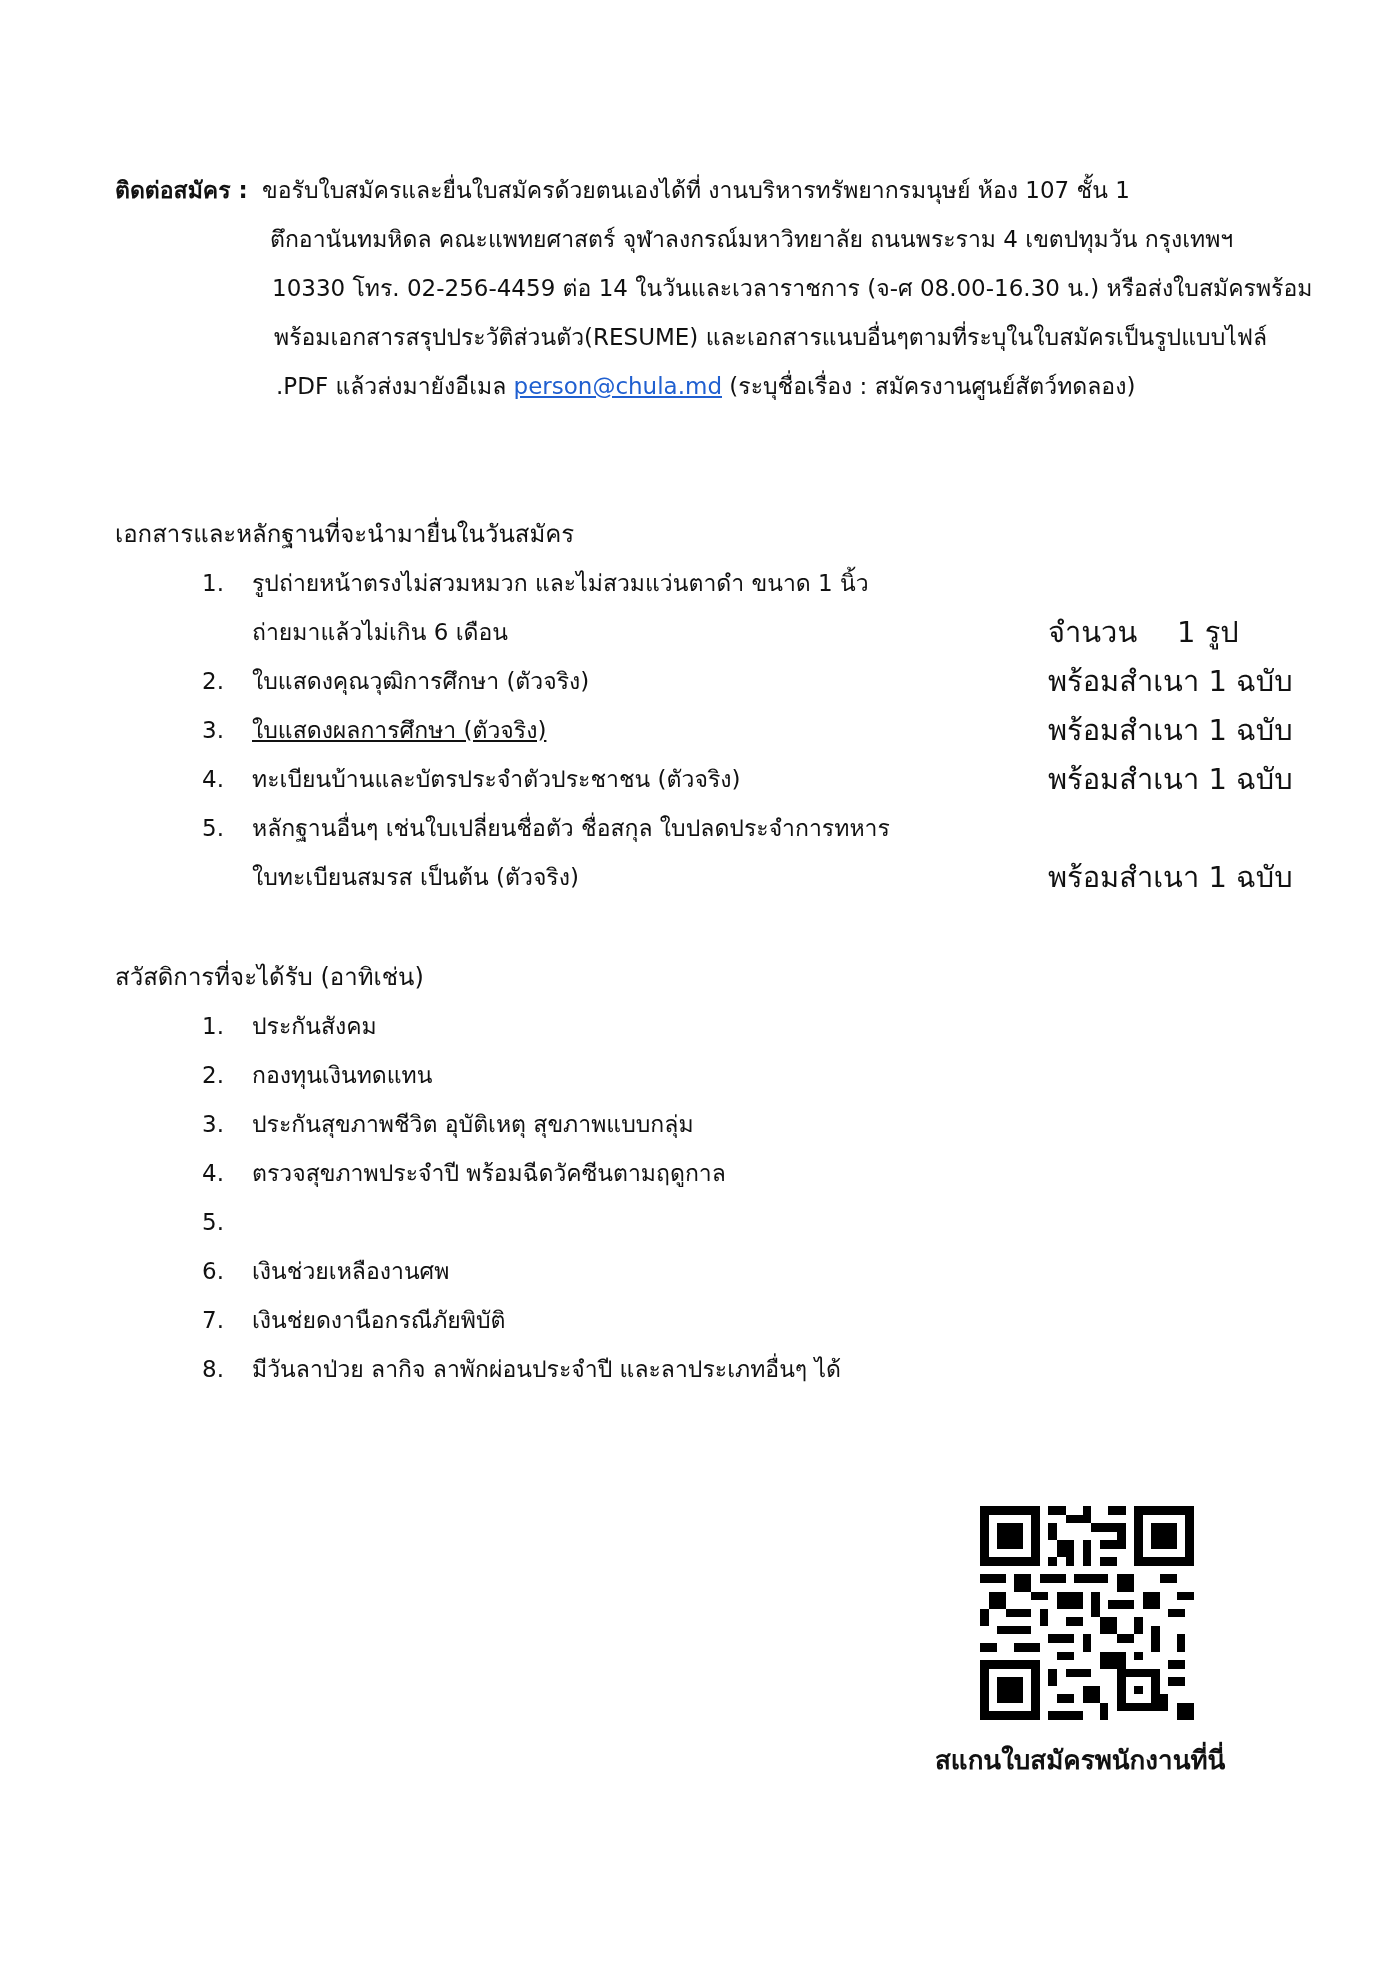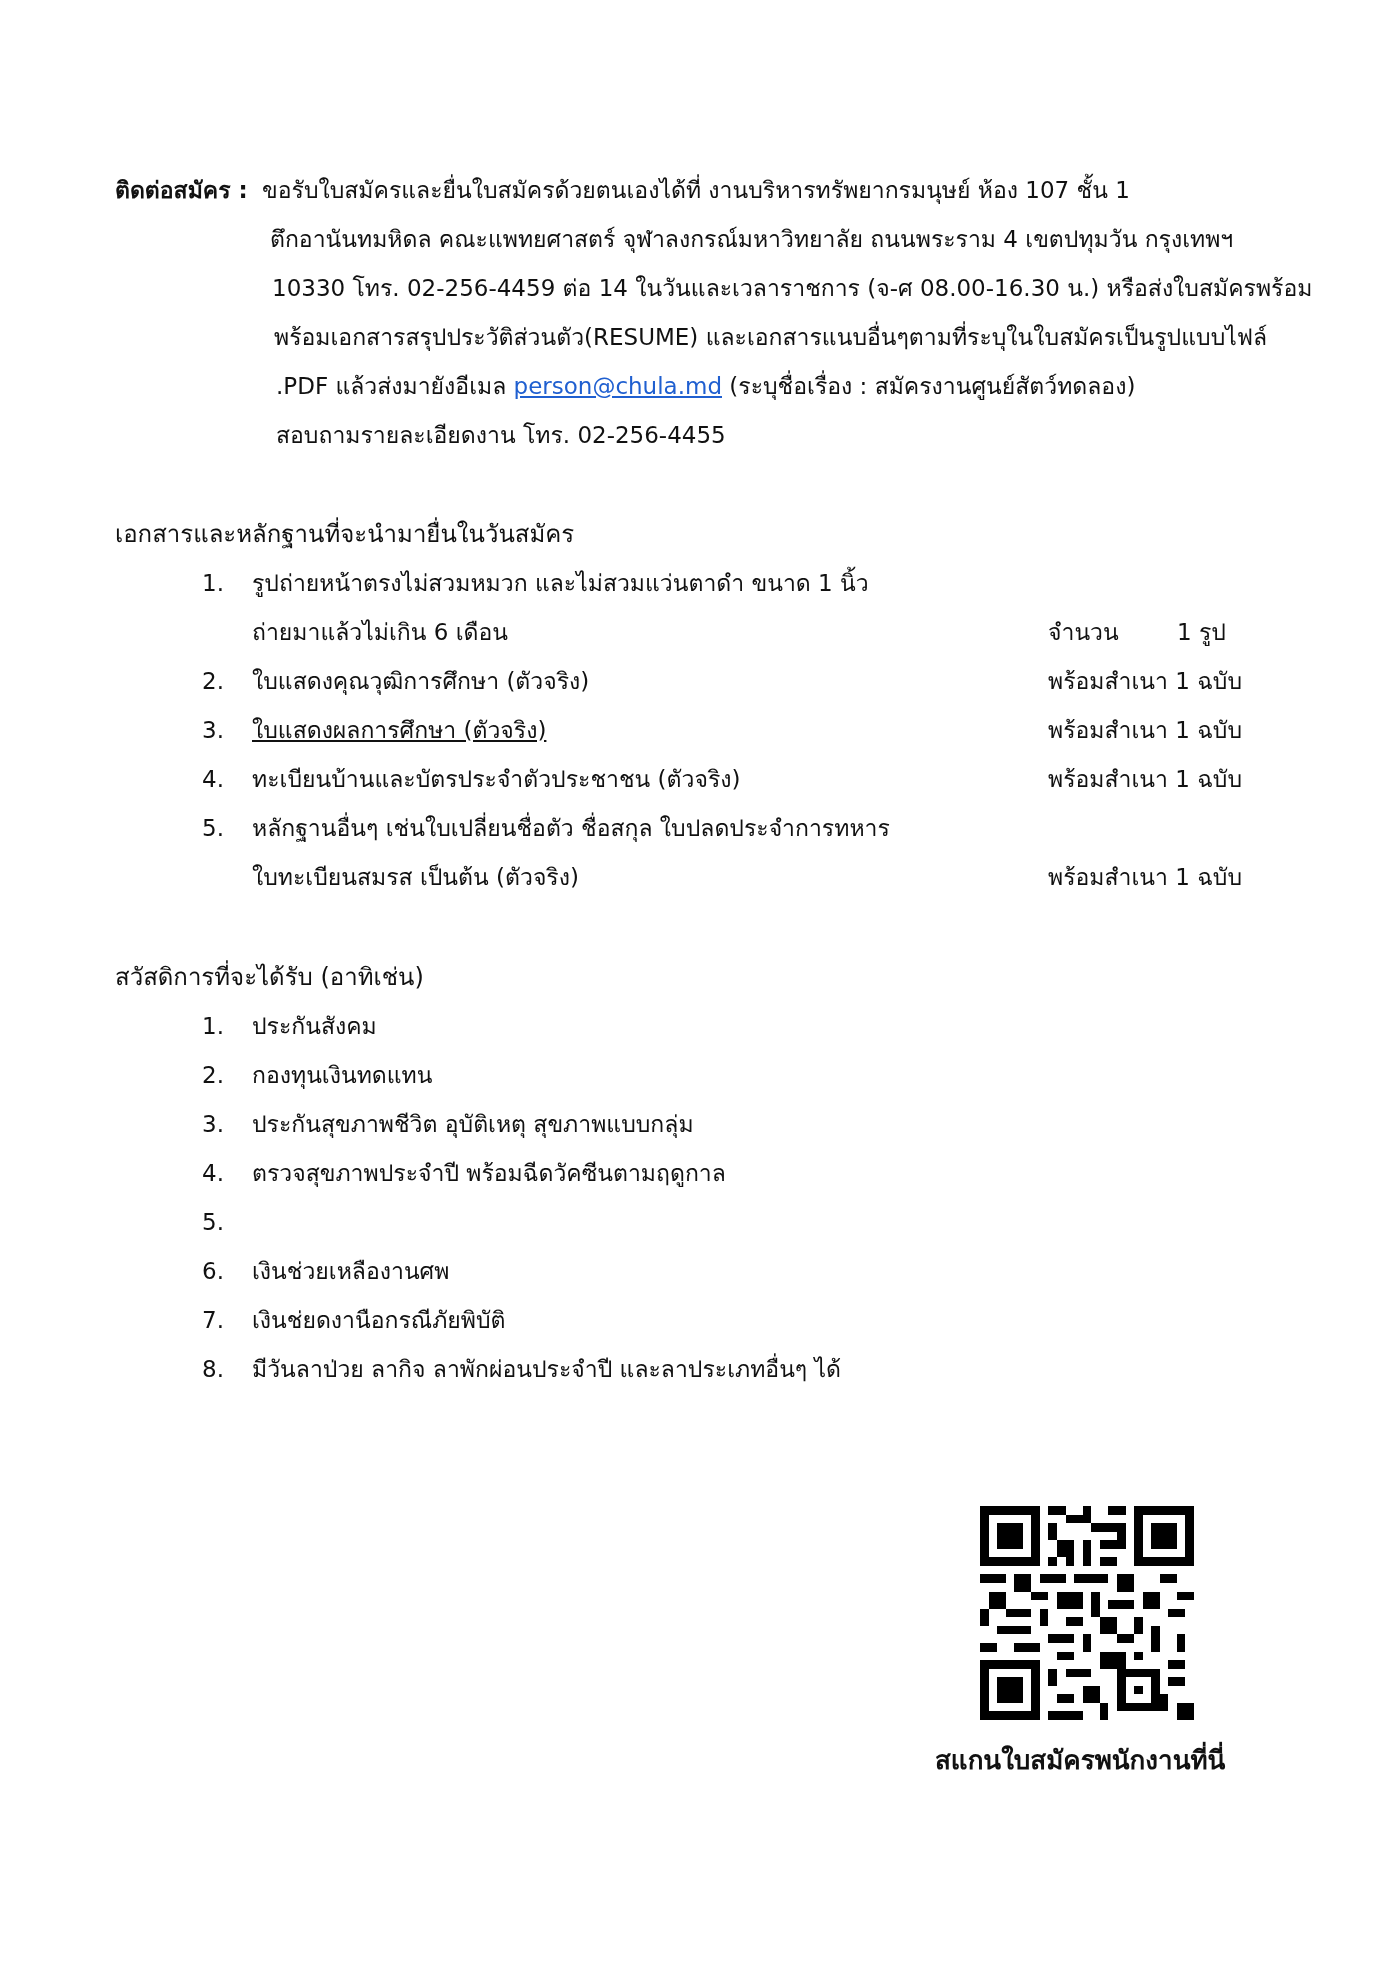--- a/index.html
+++ b/index.html
@@ -6,39 +6,38 @@
   body {
     width: 1400px; height: 1980px; position: relative; overflow: hidden;
     font-family: "DejaVu Sans", "Liberation Sans", sans-serif;
     color: #111111;
   }
   .page { position: absolute; left: 0; top: 0; width: 1400px; height: 1634px; border-radius: 19px; }
   .line { position: absolute; font-size: 23px; line-height: 34px; white-space: nowrap; }
   .bold { font-weight: bold; }
   .heading { position: absolute; font-size: 24px; font-weight: normal; line-height: 34px; white-space: nowrap; }
   .num { position: absolute; font-size: 23px; line-height: 34px; }
-  .right { position: absolute; font-size: 23px; line-height: 34px; white-space: nowrap; }
+  .right { position: absolute; font-size: 29px; line-height: 34px; white-space: nowrap; }
   a.email { color: #1f5fd0; text-decoration: underline; }
   .qr { position: absolute; left: 980px; top: 1506px; width: 214px; height: 214px; }
   .qr-caption { position: absolute; left: 935px; top: 1742px; font-size: 26px; font-weight: bold; line-height: 36px; white-space: nowrap; }
 </style>
 </head>
 <body>
 
 <div class="page">
 
   <div class="line bold" style="left:115px; top:173px;">ติดต่อสมัคร :</div>
   <div class="line" style="left:262px; top:173px;">ขอรับใบสมัครและยื่นใบสมัครด้วยตนเองได้ที่ งานบริหารทรัพยากรมนุษย์ ห้อง 107 ชั้น 1</div>
   <div class="line" style="left:270px; top:222px;">ตึกอานันทมหิดล คณะแพทยศาสตร์ จุฬาลงกรณ์มหาวิทยาลัย ถนนพระราม 4 เขตปทุมวัน กรุงเทพฯ</div>
   <div class="line" style="left:272px; top:271px;">10330  โทร. 02-256-4459 ต่อ 14 ในวันและเวลาราชการ (จ-ศ 08.00-16.30 น.) หรือส่งใบสมัครพร้อม</div>
   <div class="line" style="left:274px; top:320px;">พร้อมเอกสารสรุปประวัติส่วนตัว(RESUME) และเอกสารแนบอื่นๆตามที่ระบุในใบสมัครเป็นรูปแบบไฟล์</div>
   <div class="line" style="left:276px; top:369px;">
     <span>.PDF แล้วส่งมายังอีเมล </span><a class="email">person@chula.md</a><span> (ระบุชื่อเรื่อง : สมัครงานศูนย์สัตว์ทดลอง)</span>
   </div>
-  <div class="line" style="left:276px; top:418px;">สอบถามรายละเอียดงาน โทร. 02-256-4455</div>
 
   <div class="heading" style="left:115px; top:517px;">เอกสารและหลักฐานที่จะนำมายื่นในวันสมัคร</div>
 
   <div class="num" style="left:202px; top:566px;">1.</div>
   <div class="line" style="left:252px; top:566px;">รูปถ่ายหน้าตรงไม่สวมหมวก และไม่สวมแว่นตาดำ ขนาด 1 นิ้ว</div>
   <div class="line" style="left:252px; top:615px;">ถ่ายมาแล้วไม่เกิน 6 เดือน</div>
   <div class="right" style="left:1048px; top:615px;">จำนวน</div>
   <div class="right" style="left:1177px; top:615px;">1 รูป</div>
 
   <div class="num" style="left:202px; top:664px;">2.</div>

